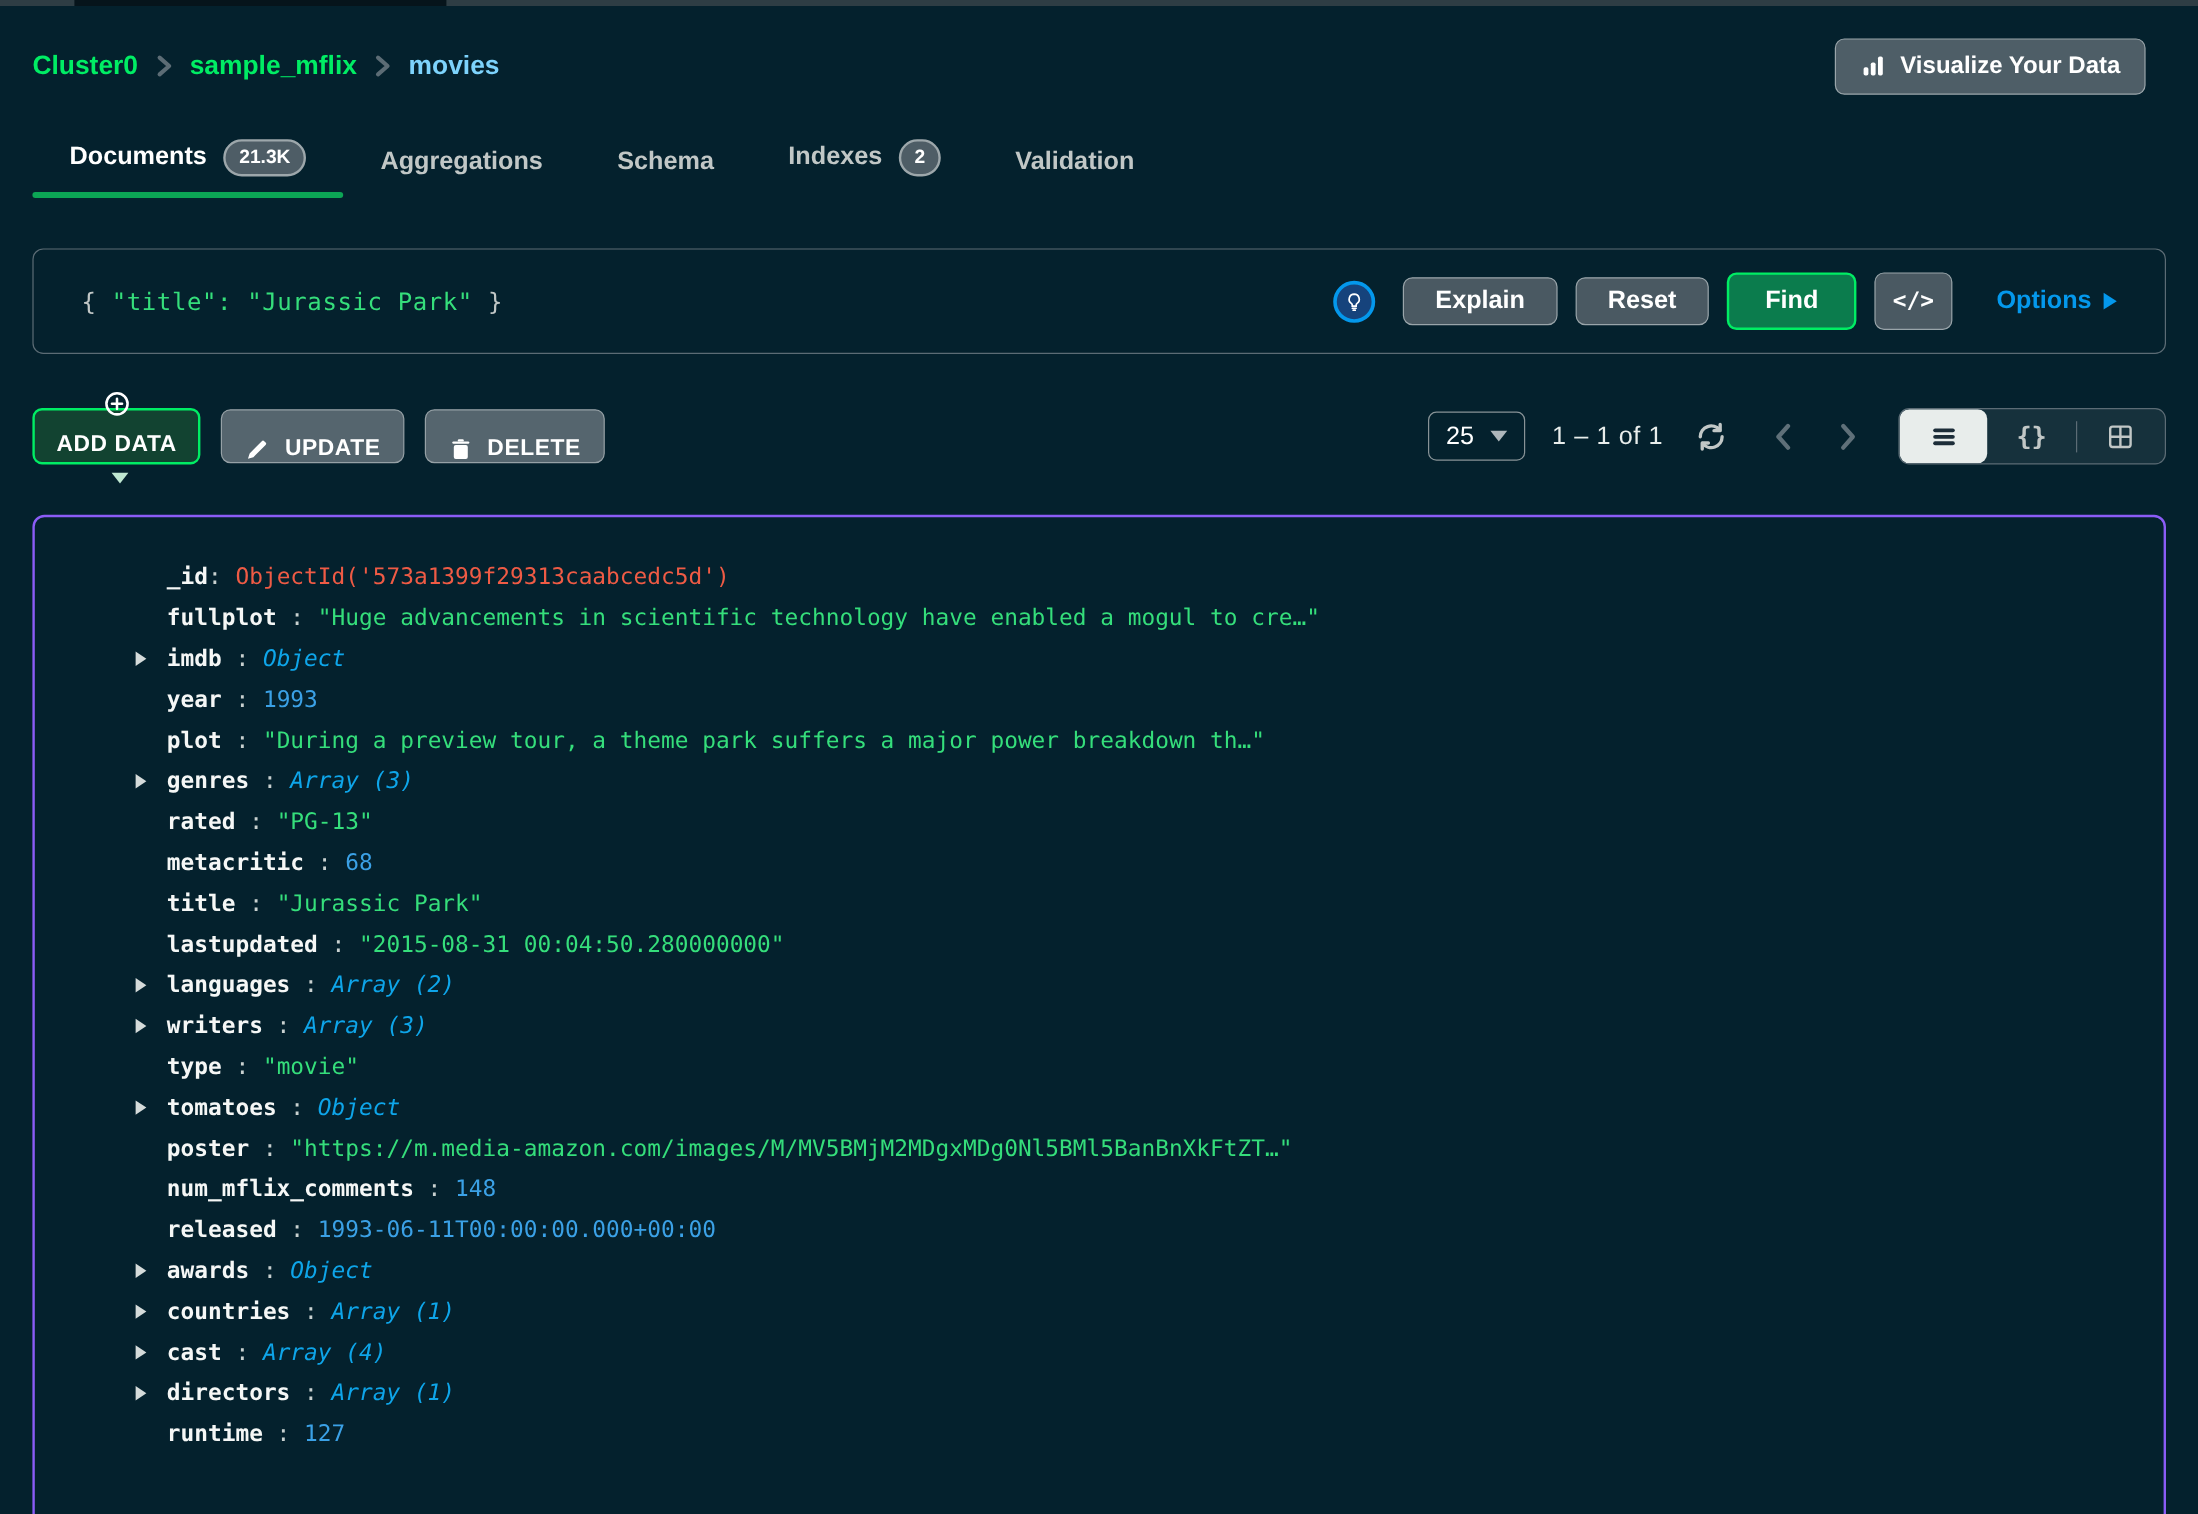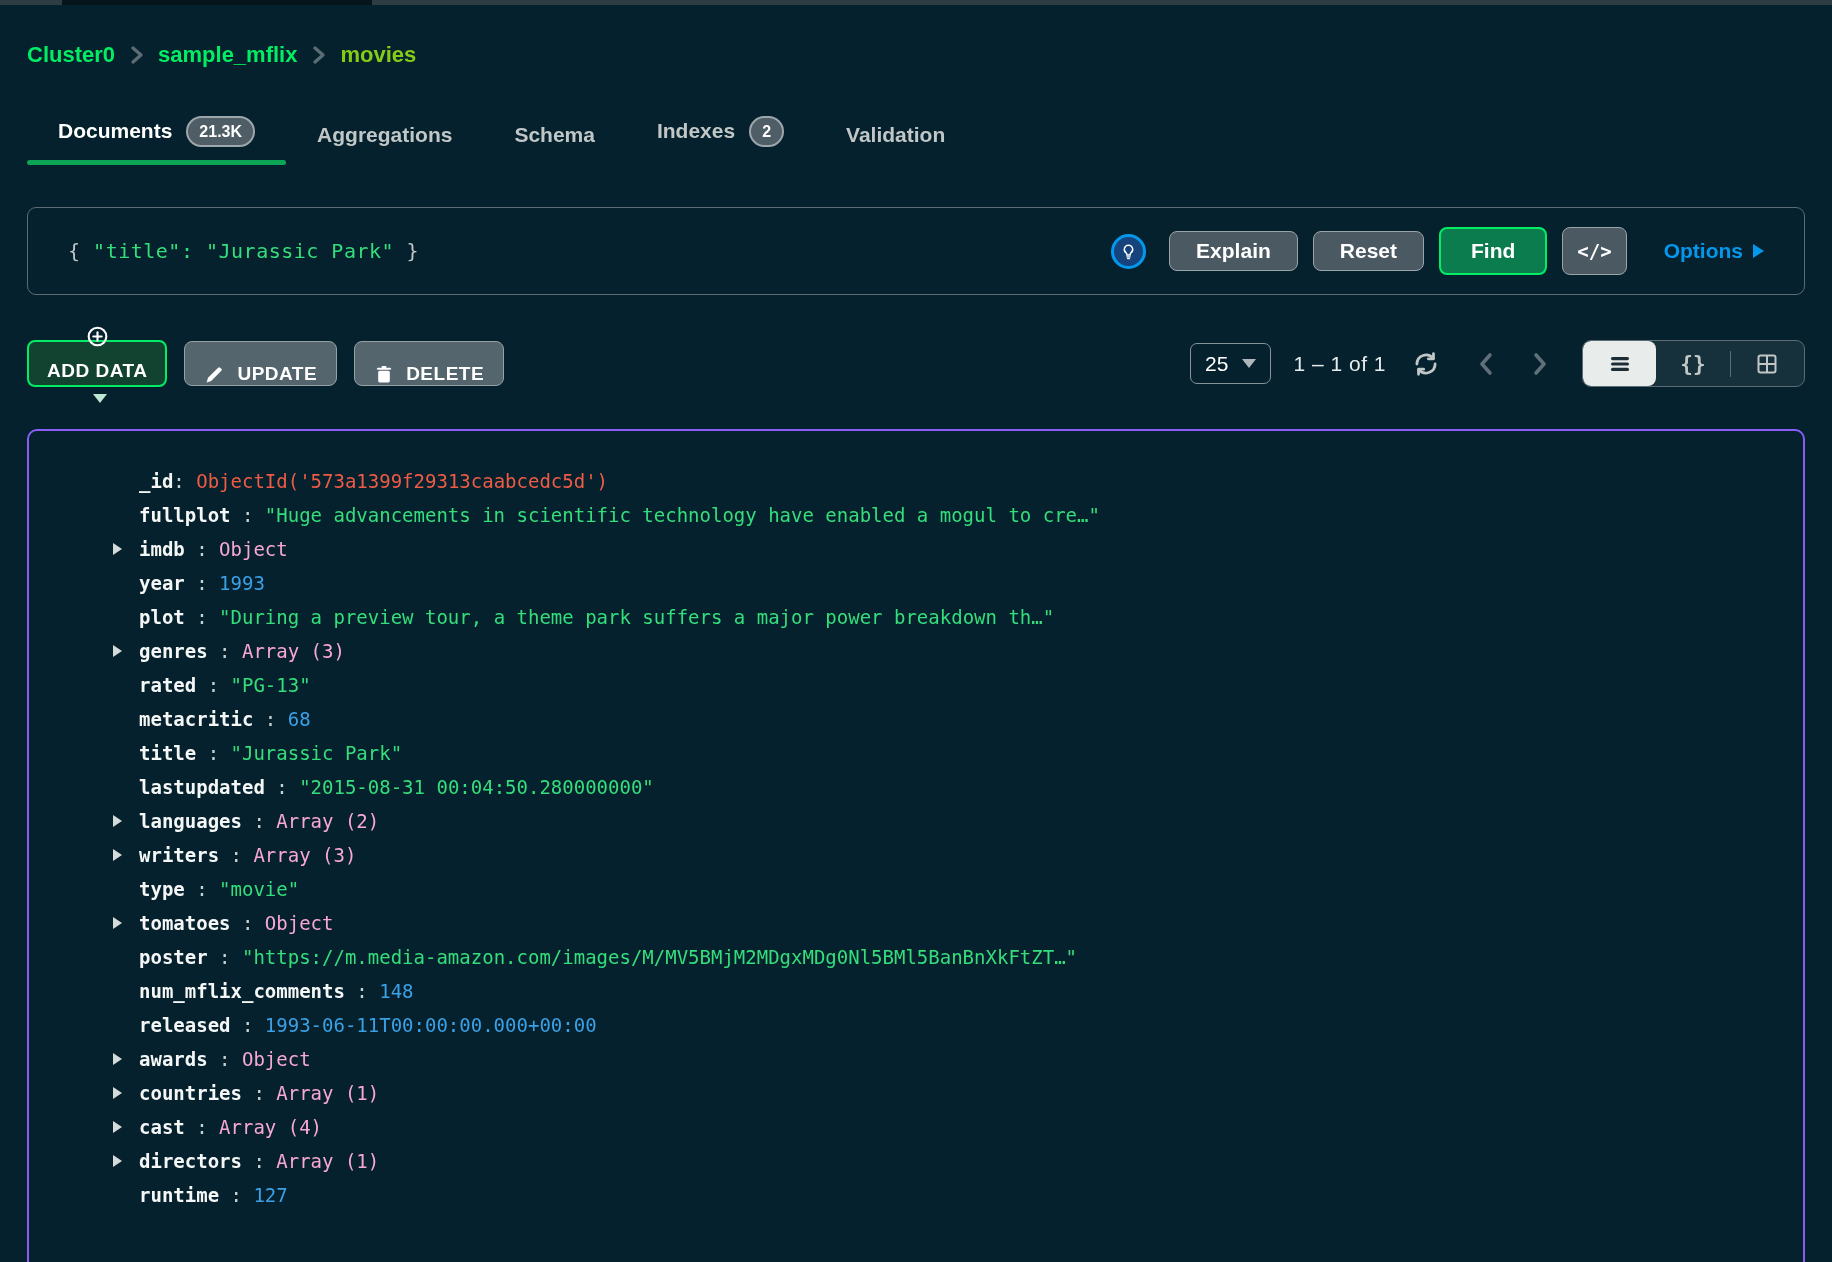--- a/index.html
+++ b/index.html
@@ -15,21 +15,21 @@
   .top-strip { height: 5px; background: #2E3D44; position: relative; }
   .top-strip .notch { position: absolute; top: 0; left: 62px; width: 310px; height: 5px; background: #06141B; }
 
   
   .header-row {
     display: flex; justify-content: space-between; align-items: center;
     padding: 20px 44px 14px 27px; height: 94px;
   }
   .breadcrumb { display: flex; align-items: center; gap: 14px; font-size: 22px; font-weight: 700; }
   .crumb-green { color: #00ED64; cursor: pointer; }
-  .crumb-gray  { color: #84cc16; }
+  .crumb-gray  { color: #7dd3fc; }
   .crumb-chevron { display: flex; align-items: center; }
   .btn {
     display: inline-flex; align-items: center; justify-content: center; gap: 12px;
     border-radius: 8px; cursor: pointer; white-space: nowrap;
     font-family: "Liberation Sans", sans-serif;
   }
   .btn-gray {
     background: #4E5E67; border: 1px solid #9AA5AA; color: #FFFFFF;
     font-size: 20px; font-weight: 700; height: 47px; padding: 0 20px;
   }
@@ -129,21 +129,21 @@
     width: 0; height: 0; border-left: 9px solid #D5DBDA;
     border-top: 6px solid transparent; border-bottom: 6px solid transparent; cursor: pointer;
   }
   .doc-key { color: #F5F7F6; font-weight: 700; white-space: pre; }
   .doc-sep { color: #C9D1D0; white-space: pre; }
   .doc-val { white-space: pre; }
   .v-objectid { color: #EF5B45; }
   .v-string   { color: #35DE7B; }
   .v-number   { color: #3BA1E6; }
   .v-date     { color: #3BA1E6; }
-  .v-plain    { color: #f9a8d4; }
+  .v-plain    { color: #0ea5e9; font-style: italic; }
   svg { display: block; }
 </style>
 </head>
 <body>
 
 <div class="top-strip">
   <div class="notch"></div>
 </div>
 
 <div class="header-row">
@@ -155,20 +155,30 @@
         </svg>
     </span>
     <span class="crumb-green">sample_mflix</span>
     <span class="crumb-chevron">
       <svg width="15" height="22" viewBox="0 0 15 22">
           <polyline points="4,4 12,11 4,18" fill="none" stroke="#5C6C75" stroke-width="3.4" stroke-linecap="round" stroke-linejoin="round"></polyline>
         </svg>
     </span>
     <span class="crumb-gray">movies</span>
   </div>
+  <button class="btn btn-gray">
+    <span>
+      <svg width="22" height="22" viewBox="0 0 22 22">
+        <rect x="3" y="12" width="4" height="7" rx="1.5" fill="#FFFFFF"></rect>
+        <rect x="9" y="8" width="4" height="11" rx="1.5" fill="#FFFFFF"></rect>
+        <rect x="15" y="3" width="4" height="16" rx="1.5" fill="#FFFFFF"></rect>
+      </svg>
+    </span>
+    <span>Visualize Your Data</span>
+  </button>
 </div>
 
 <div class="tabs-row" id="tabs-row">
   <div class="tab active">
     <span class="tab-label">Documents</span>
     <span class="tab-badge">21.3K</span>
   </div>
 
   <div class="tab">
     <span class="tab-label">Aggregations</span>

